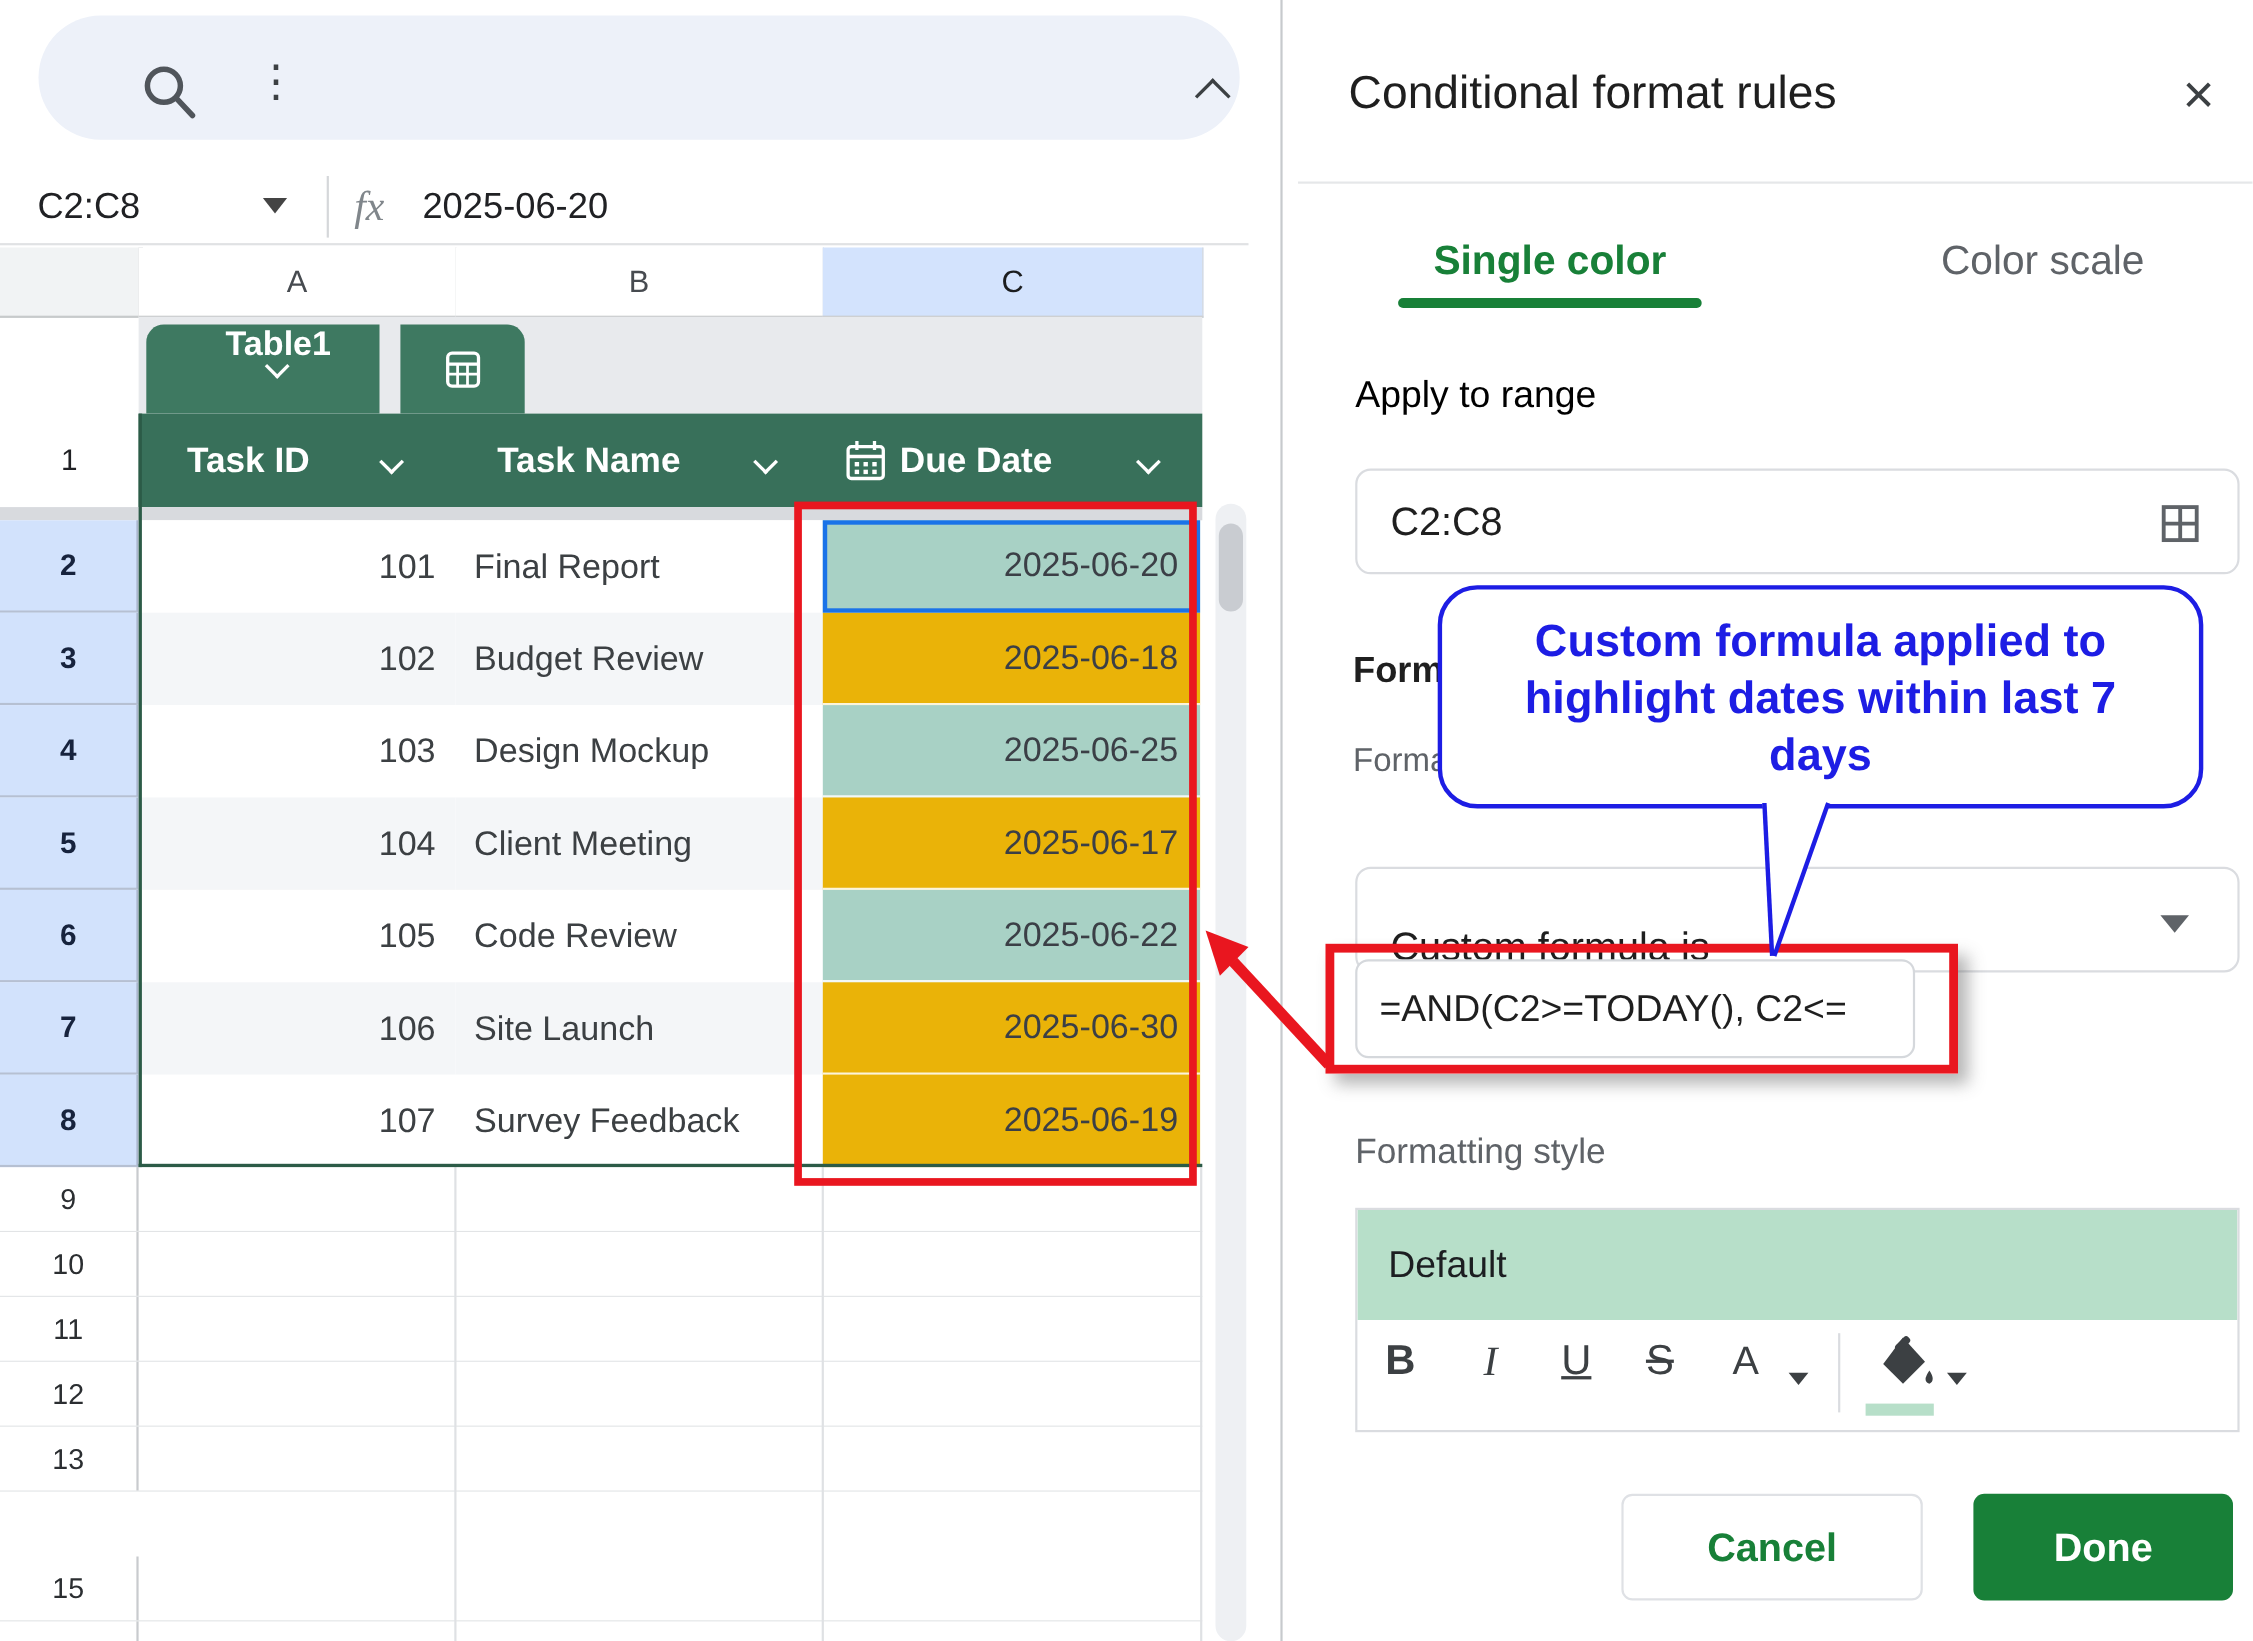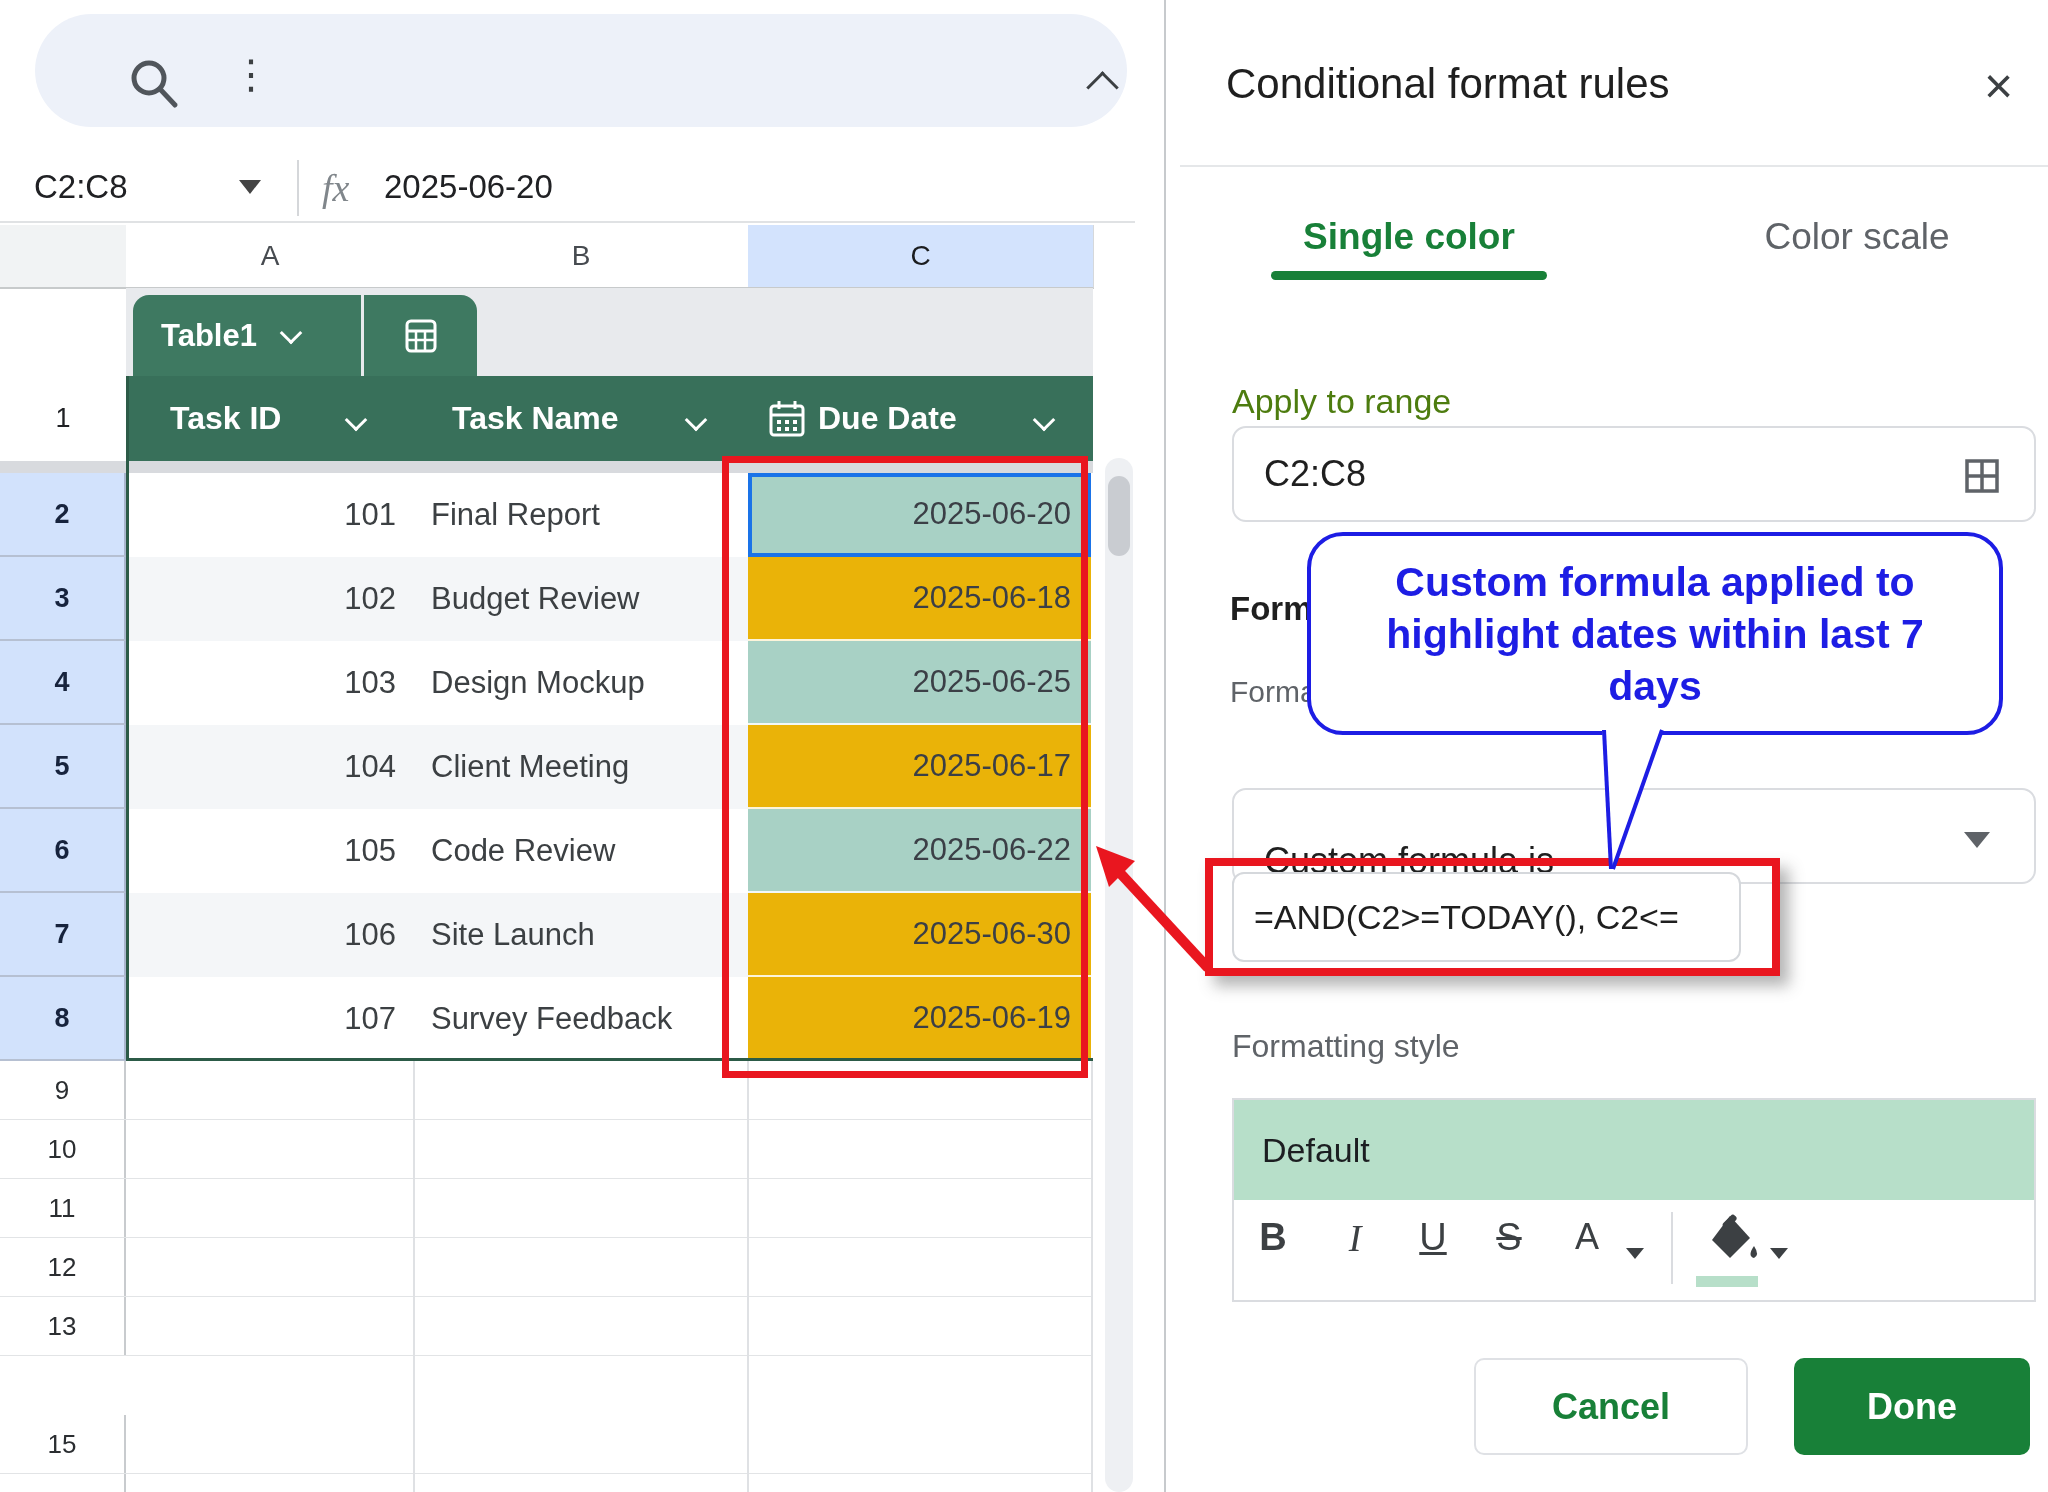--- a/index.html
+++ b/index.html
@@ -26,21 +26,21 @@
            border-right:1px solid #d5d8db;display:flex;align-items:center;justify-content:center;
            font-size:28px;color:#474b50;}
   .corner{left:0;top:225px;width:126px;height:62px;background:#f1f3f4;
           border-bottom:2px solid #c7cacb;border-right:4px solid #c5c8cb;}
   .ch-a{left:126px;width:288px;}
   .ch-b{left:414px;width:334px;}
   .ch-c{left:748px;width:345px;background:#d3e3fd;color:#1b1d1f;}
   
   .band{left:126px;top:288px;width:967px;height:88px;background:#e8eaed;}
   .tabseg{top:295px;height:81px;background:#3e7961;display:flex;align-items:center;}
-  .tab-left{left:133px;width:228px;border-radius:16px 0 0 0;}
+  .tab-left{left:133px;width:212px;border-radius:16px 0 0 0;flex-direction:column;}
   .tab-right{left:364px;width:113px;border-radius:0 16px 0 0;justify-content:center;}
   .tab-label{margin-left:28px;color:#fff;font-size:31px;font-weight:600;}
   .chev-w{width:13px;height:13px;border-right:3px solid #fff;border-bottom:3px solid #fff;
           transform:rotate(45deg);display:inline-block;}
   .tab-chev{margin-left:26px;margin-top:-6px;}
   
   .thead{left:126px;top:376px;width:967px;height:85px;background:#38705a;}
   .thead .h{position:absolute;color:#fff;font-size:32px;font-weight:700;top:0;height:85px;
             line-height:85px;}
   .thead .chev-w{position:absolute;top:36px;}
@@ -81,21 +81,21 @@
   .sb-track{left:1105px;top:458px;width:28px;height:1034px;background:#eef0f3;border-radius:14px;}
   .sb-thumb{left:1108px;top:476px;width:22px;height:80px;background:#c9ccd1;border-radius:11px;}
   
   .panel-border{left:1164px;top:0;width:2px;height:1492px;background:#c7cacd;}
   .p-title{left:1226px;top:60px;font-size:42px;font-weight:500;color:#1f1f1f;}
   .p-close{left:1984px;top:58px;font-size:50px;color:#3c4043;line-height:56px;}
   .p-div{left:1180px;top:165px;width:868px;height:2px;background:#e5e7e9;}
   .tab-single{left:1284px;top:216px;width:250px;text-align:center;font-size:37px;font-weight:600;color:#188038;}
   .tab-underline{left:1271px;top:271px;width:276px;height:9px;border-radius:5px;background:#188038;}
   .tab-scale{left:1742px;top:216px;width:230px;text-align:center;font-size:37px;color:#5f6368;}
-  .p-applylbl{left:1232px;top:340px;font-size:34px;font-weight:500;color:#4d7c0f;margin-top:42px;}
+  .p-applylbl{left:1232px;top:340px;font-size:34px;font-weight:500;color:#000000;}
   .inputbox{left:1232px;width:804px;height:96px;border:2px solid #dadce0;border-radius:14px;
             box-sizing:border-box;background:#fff;display:flex;align-items:center;}
   .rangebox{top:426px;}
   .inputbox .val{margin-left:30px;font-size:36px;color:#1f1f1f;}
   .gridicon{position:absolute;right:32px;top:28px;}
   .p-formrules{left:1230px;top:590px;font-size:33px;font-weight:600;color:#1f1f1f;z-index:1;}
   .p-formcells{left:1230px;top:675px;font-size:30px;color:#5f6368;z-index:1;}
   .bubble{left:1307px;top:532px;width:696px;height:203px;background:#fff;border:4px solid #1d1de4;
           border-radius:36px;box-sizing:border-box;z-index:10;display:flex;flex-direction:column;
           align-items:center;justify-content:center;}

